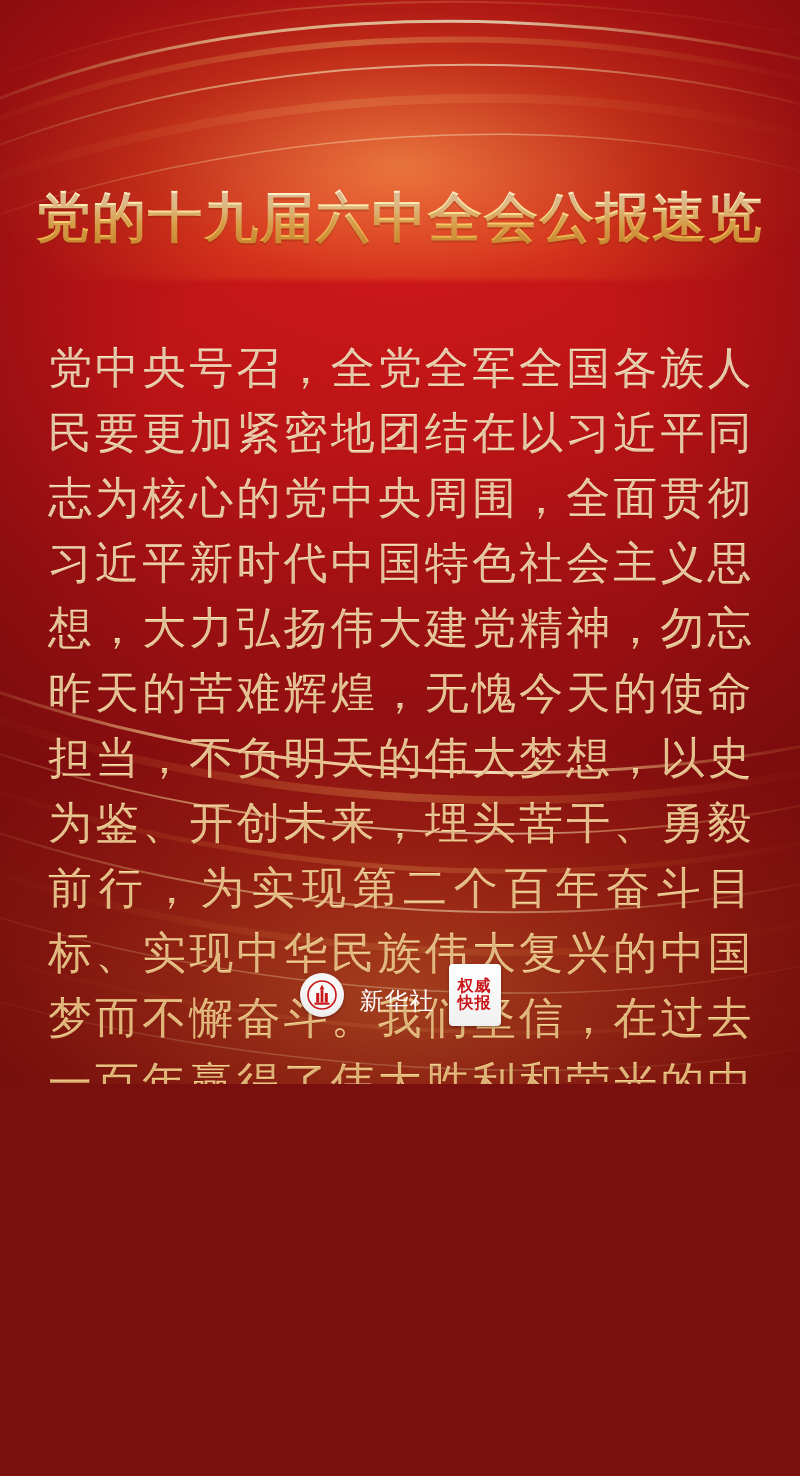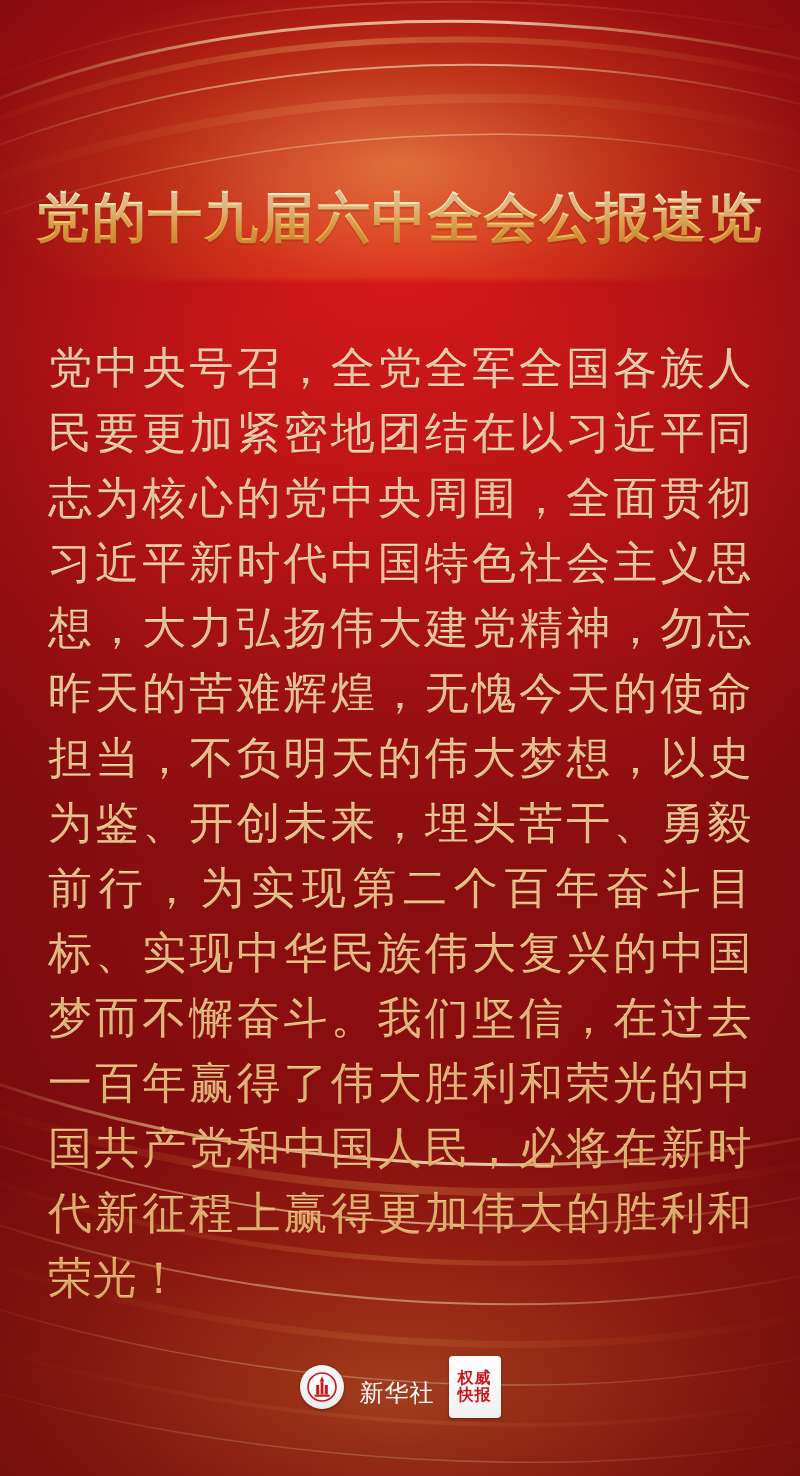--- a/index.html
+++ b/index.html
@@ -3,21 +3,21 @@
 <meta charset="utf-8">
 <style>
   html, body {
     margin: 0;
     padding: 0;
     background: #7a0f10;
   }
   #poster {
     position: relative;
     width: 800px;
-    height: 1476px;
+    height: 1084px;
     overflow: hidden;
     background:
       radial-gradient(ellipse 900px 600px at 50% 18%, #d4191b 0%, #bb1416 42%, #9c1012 72%, #8a0e10 100%);
     font-family: "Liberation Serif", "DejaVu Serif", serif;
   }
 
   
   .glow-top {
     position: absolute;
     left: -10%;

